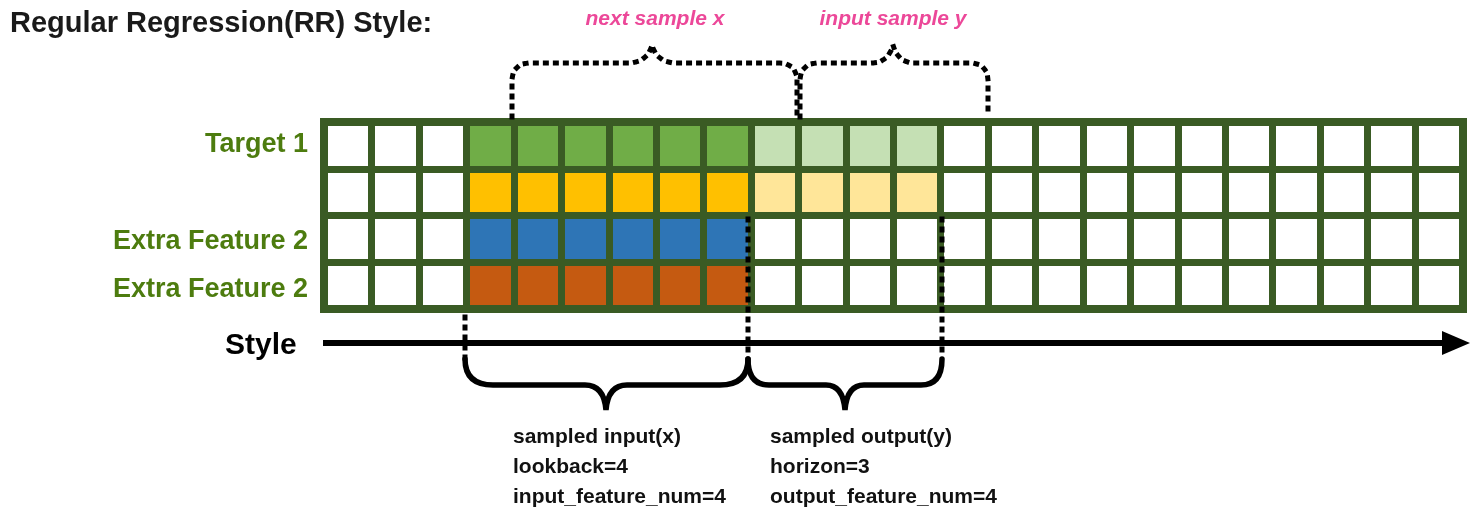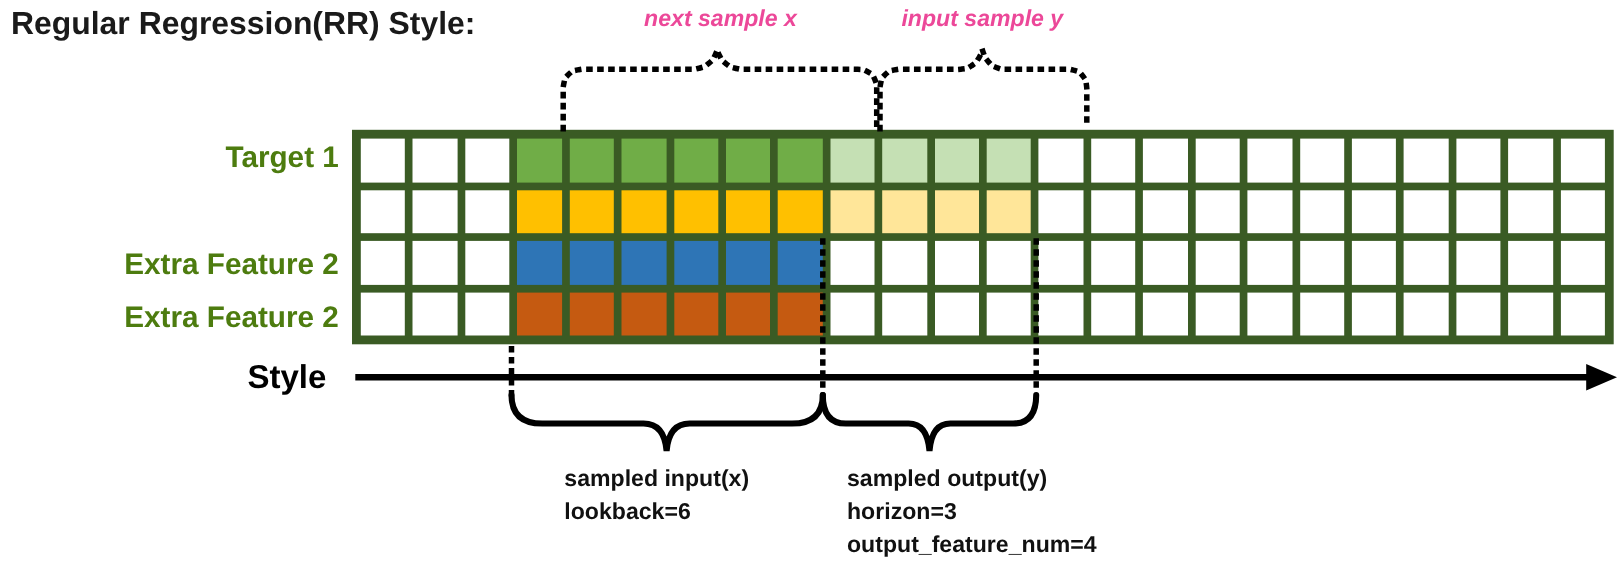--- a/index.html
+++ b/index.html
@@ -176,21 +176,22 @@
     <line x1="323" y1="343" x2="1446" y2="343" stroke="#000000" stroke-width="6"></line>
     <polygon points="1442,331 1442,355 1470,343" fill="#000000"></polygon>
 
     <path d="M 465 359 Q 465 385 493 385 L 585 385 Q 604 385 606 410 Q 608 385 627 385 L 720 385 Q 748 385 748 359" fill="none" stroke="#000000" stroke-width="5.5" stroke-linecap="round"></path>
 
     <path d="M 748 359 Q 748 385 769 385 L 826 385 Q 843 385 845 410 Q 847 385 864 385 L 921 385 Q 942 385 942 359" fill="none" stroke="#000000" stroke-width="5.5" stroke-linecap="round"></path>
   </svg>
 
   <div class="note note-input">
     <div>sampled input(x)</div>
-    <div>lookback=6</div>
+    <div>lookback=4</div>
+    <div>input_feature_num=4</div>
   </div>
 
   <div class="note note-output">
     <div>sampled output(y)</div>
     <div>horizon=3</div>
     <div>output_feature_num=4</div>
   </div>
 
 </div>
 

